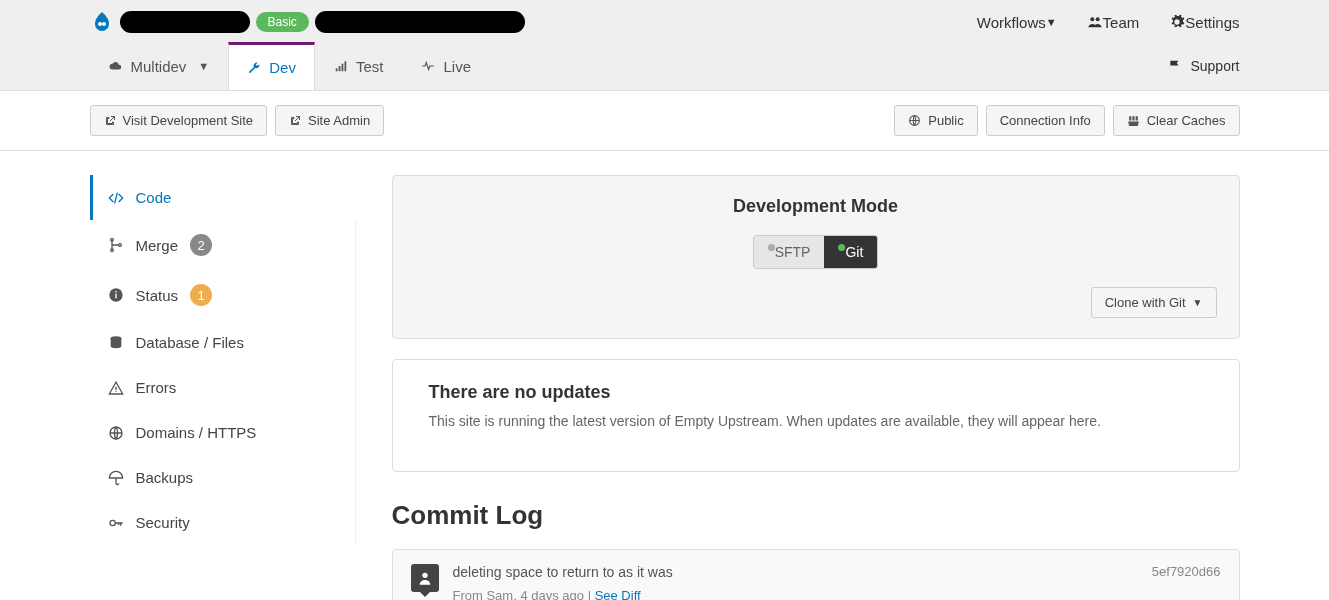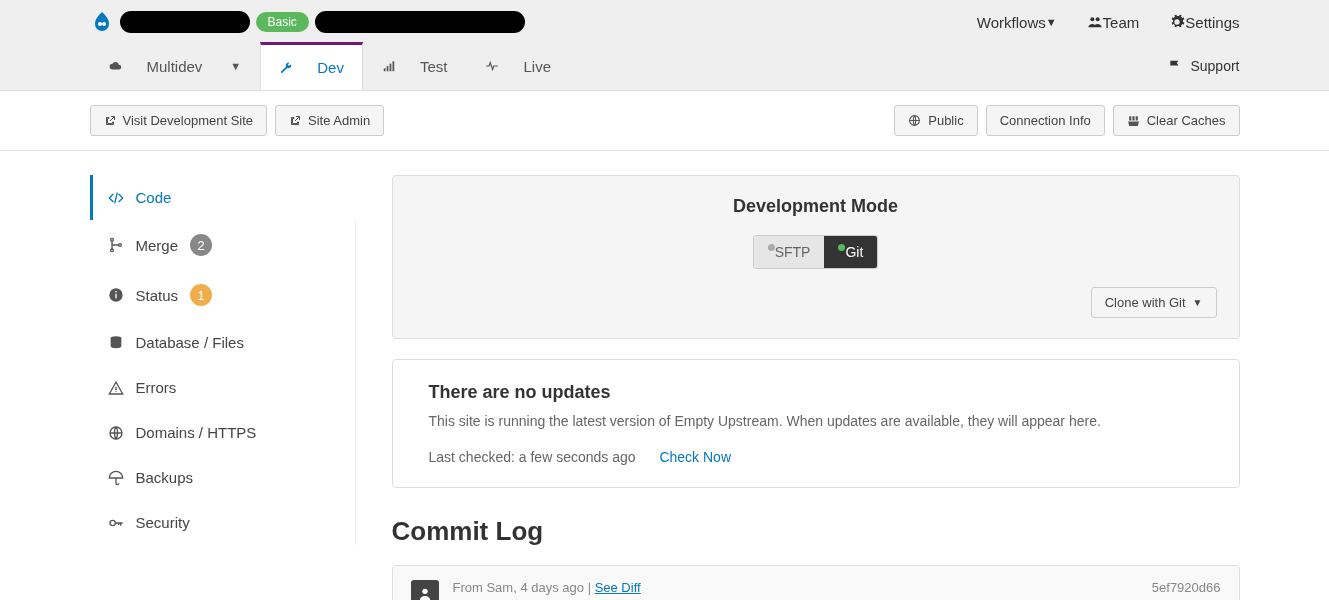--- a/index.html
+++ b/index.html
@@ -9,21 +9,21 @@
 .drupal-logo { width: 24px; height: 24px; margin-right: 6px; }
 .redacted { background: #000; border-radius: 12px; display: inline-block; }
 .redacted.r1 { width: 130px; height: 22px; margin-right: 6px; }
 .redacted.r2 { width: 210px; height: 22px; margin-left: 6px; }
 .badge-basic { background: #5cb85c; color: #fff; border-radius: 11px; padding: 3px 12px; font-size: 12px; font-weight: 500; }
 .topbar-right { margin-left: auto; display: flex; gap: 30px; align-items: center; }
 .topbar-link { color: #333; font-size: 15px; cursor: pointer; display: flex; align-items: center; }
 .topbar-link svg { width: 16px; height: 16px; }
 
 .envtabs { max-width: 1150px; margin: 0 auto; display: flex; align-items: center; }
-.envtab { padding: 14px 18px; color: #555; font-size: 15px; cursor: pointer; display: flex; align-items: center; gap: 24px; border: 1px solid transparent; }
+.envtab { padding: 14px 18px; color: #555; font-size: 15px; cursor: pointer; display: flex; align-items: center; gap: 8px; border: 1px solid transparent; }
 .envtab.active { background: #fff; border: 1px solid #ddd; border-top: 3px solid #701a75; border-bottom: none; color: #0678be; }
 .envtab svg { width: 14px; height: 14px; }
 .envtab .chev { margin-left: 4px; font-size: 11px; }
 .support-link { margin-left: auto; padding: 14px 0; display: flex; align-items: center; gap: 8px; color: #333; cursor: pointer; }
 
 .sep { border-bottom: 1px solid #ddd; }
 
 .actionbar { max-width: 1150px; margin: 0 auto; padding: 14px 0; display: flex; gap: 8px; }
 .btn { background: #f5f5f5; border: 1px solid #ccc; border-radius: 3px; padding: 7px 13px; font-size: 13px; color: #444; cursor: pointer; display: inline-flex; align-items: center; gap: 7px; }
 .actionbar-right { margin-left: auto; display: flex; gap: 8px; }
@@ -254,36 +254,33 @@
             <span>Clone with Git</span>
             <span style="font-size:10px;">▼</span>
           </button>
         </div>
       </div>
     </div>
 
     <div class="updates">
       <h3>There are no updates</h3>
       <p>This site is running the latest version of Empty Upstream. When updates are available, they will appear here.</p>
-      <div>
-        <span class="lastcheck">Last checked: a few seconds ago</span>
-        <a class="link">Check Now</a>
-      </div>
     </div>
 
     <h2 class="commit-log-title">Commit Log</h2>
 
     <div class="commit">
       <div class="avatar-sq">
         <svg viewBox="0 0 24 24">
             <circle cx="12" cy="8" r="4"></circle>
             <path d="M4 22c0-4 4-7 8-7s8 3 8 7z"></path>
           </svg>
       </div>
       <div class="commit-body">
+        <div class="commit-msg">deleting space to return to as it was</div>
         <div class="commit-meta">
           <span>From Sam, 4 days ago</span>
           <span> | </span>
           <span class="seediff">See Diff</span>
         </div>
       </div>
       <div class="commit-hash">5ef7920d66</div>
     </div>
   </div>
 </div>

